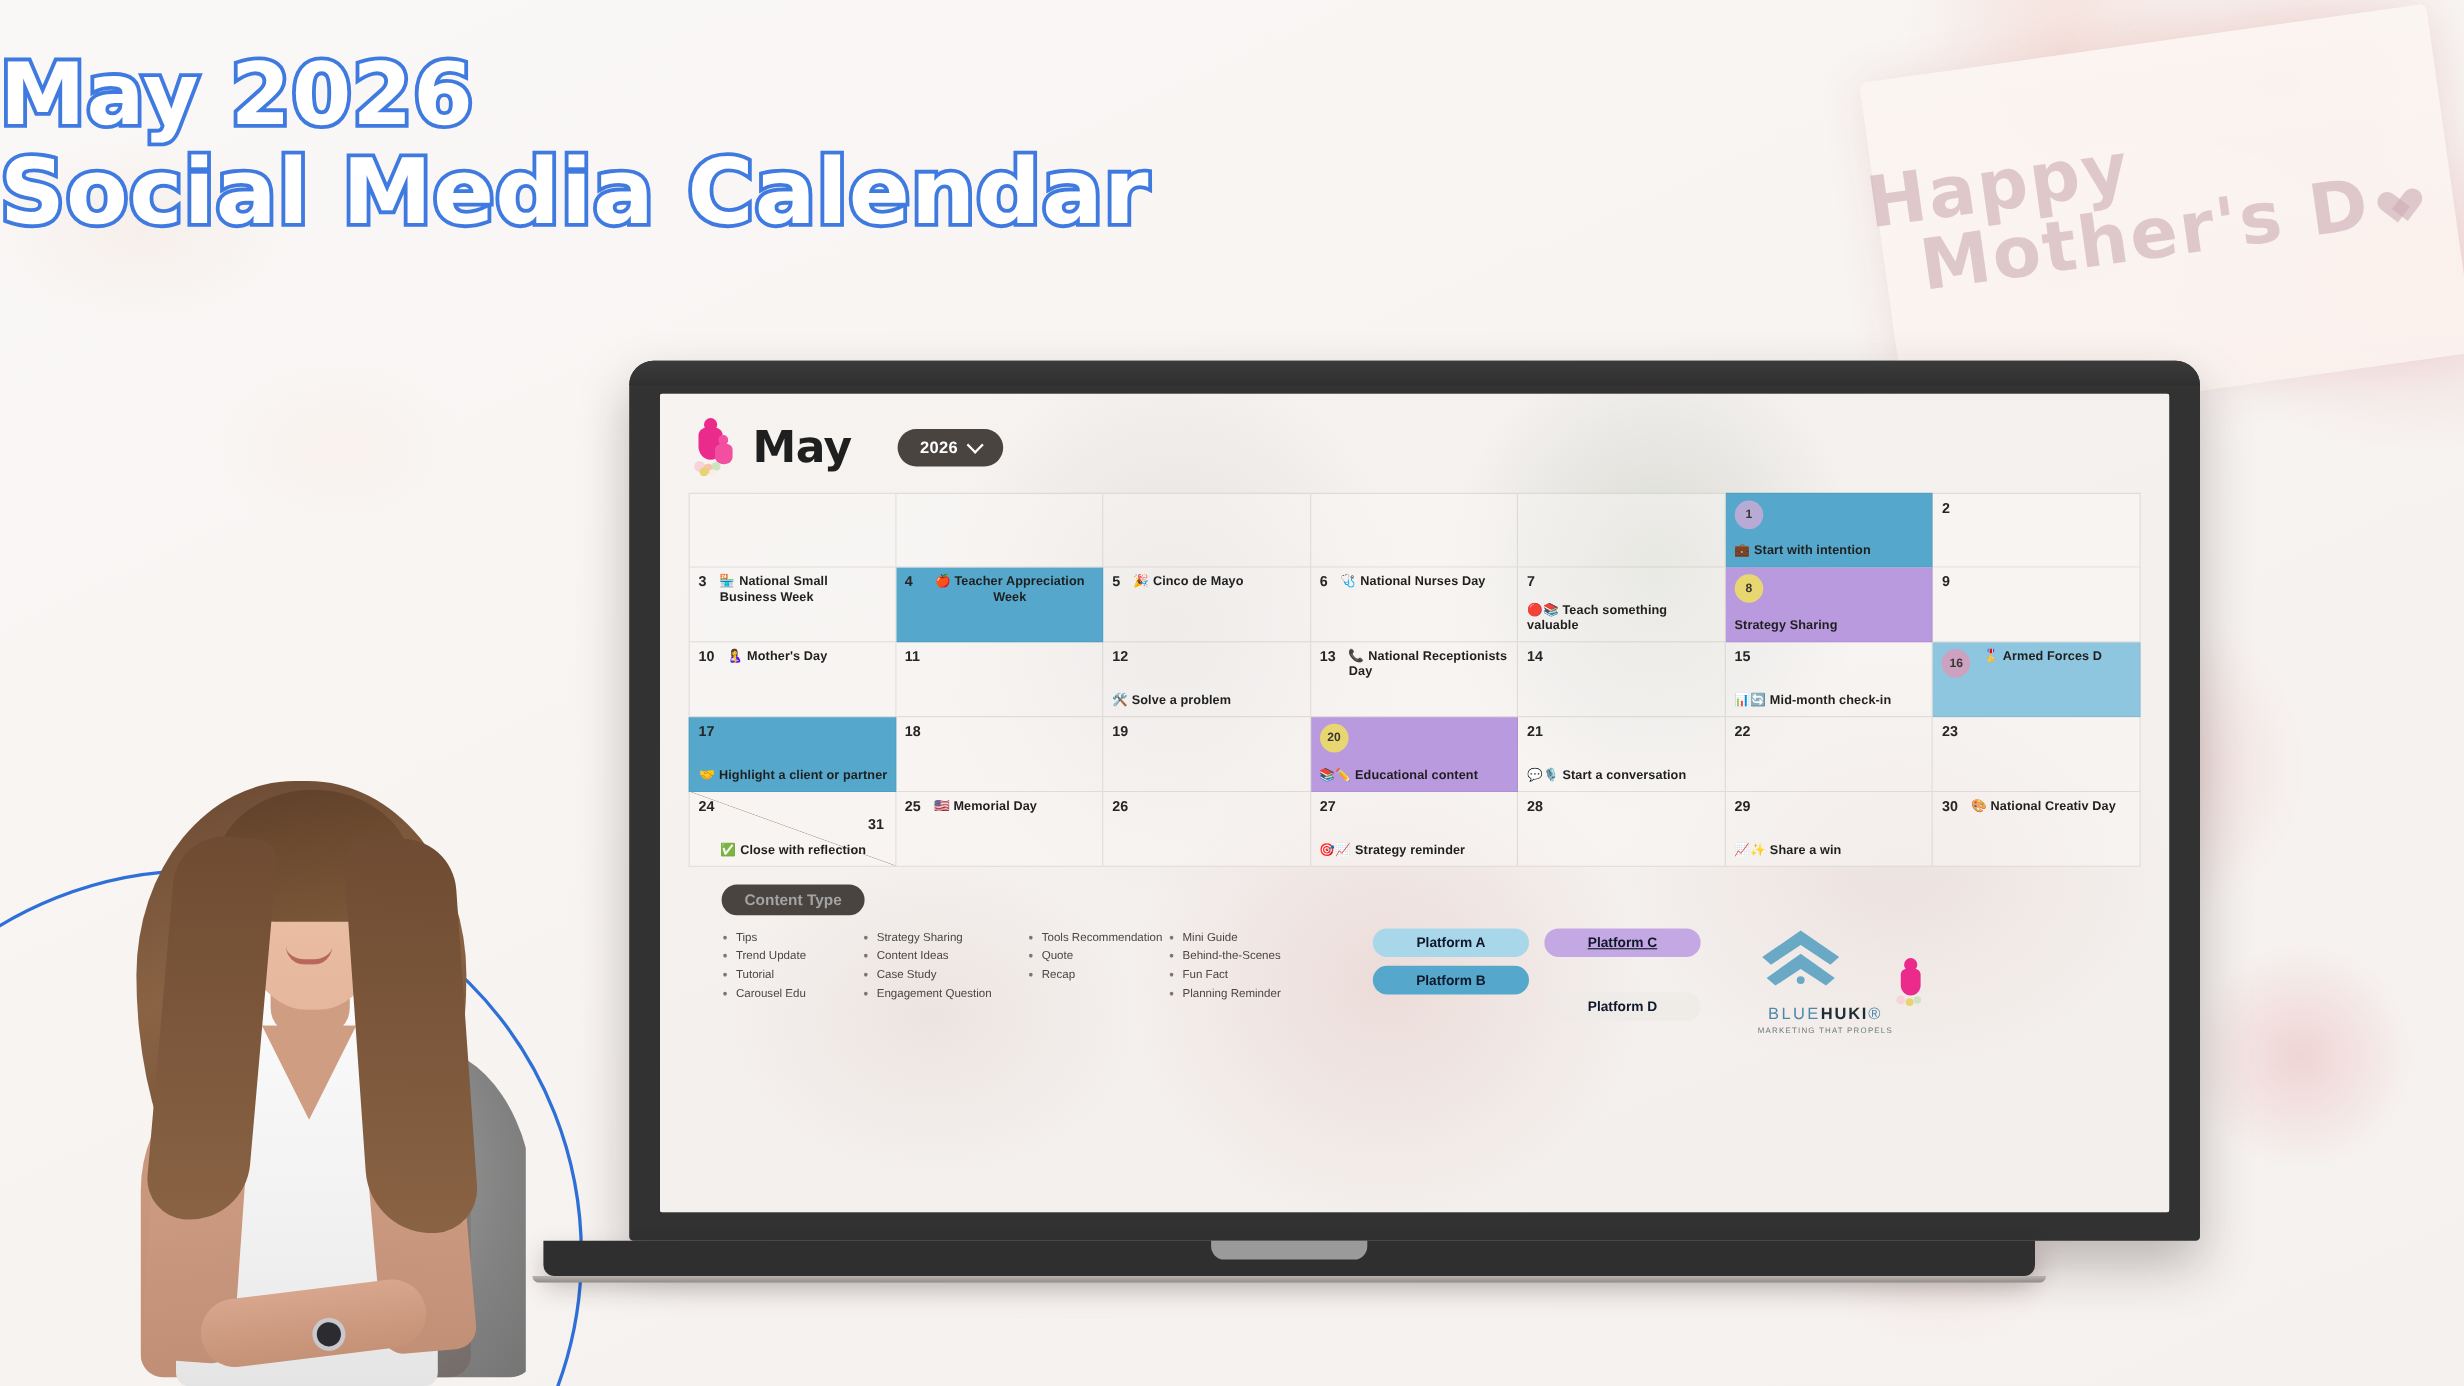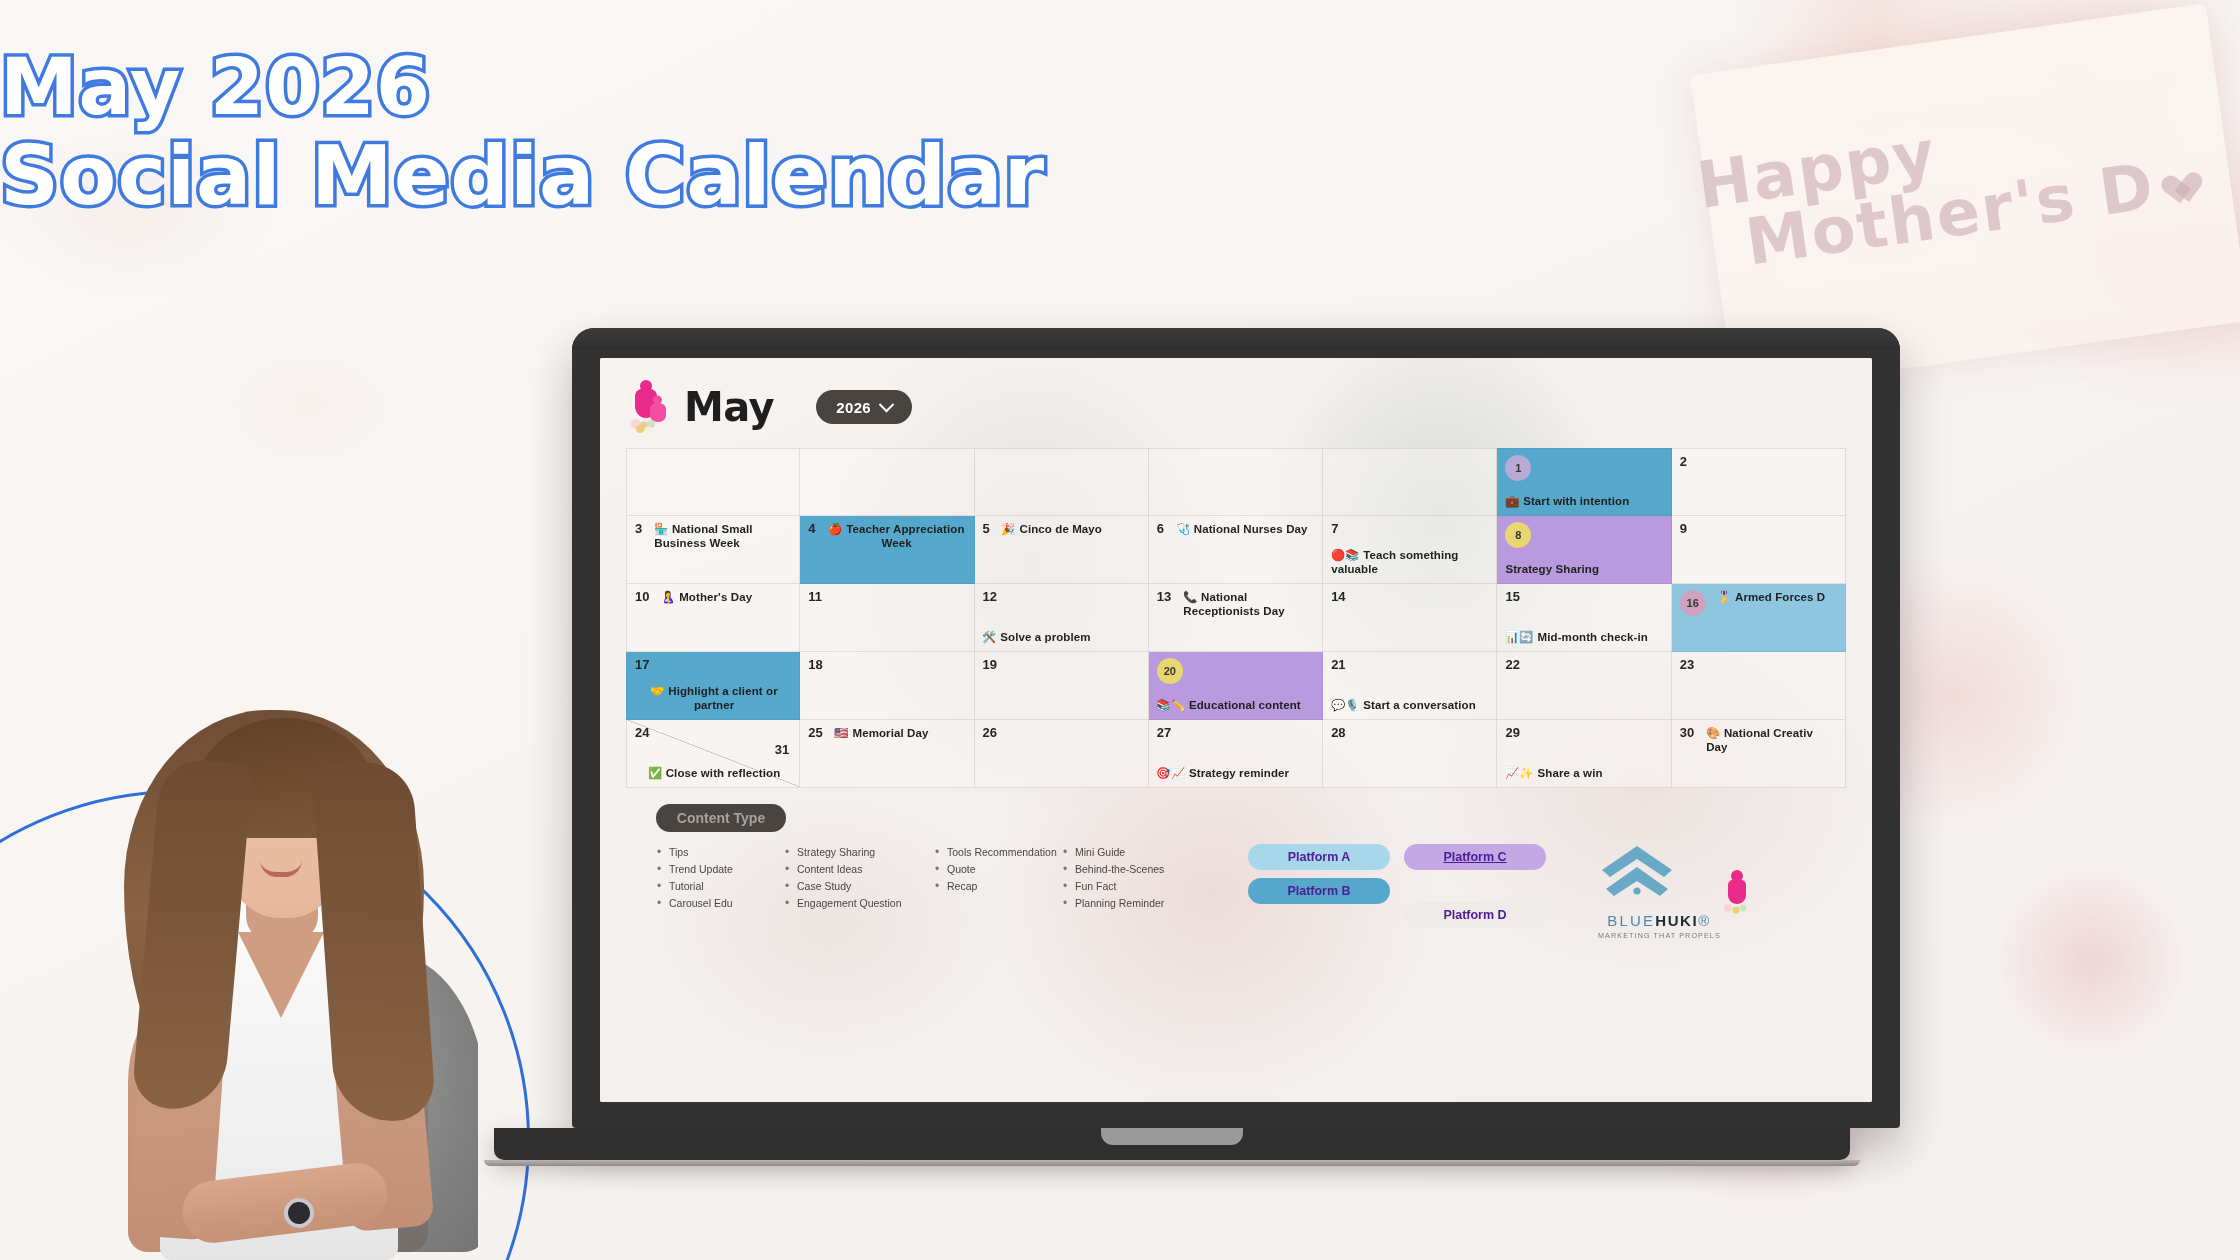--- a/index.html
+++ b/index.html
@@ -91,21 +91,21 @@
     -webkit-text-stroke: 7px #3f7ae0;
     paint-order: stroke fill;
     text-shadow:
       0 0 0 #3f7ae0;
   }
   .title-line.l2 { font-size: 82px; margin-top: 6px; }
 
   
   .laptop { position: absolute; left: 572px; top: 328px; width: 1200px; z-index: 10; }
   .laptop-lid {
-    width: 1328px; height: 800px;
+    width: 1428px; height: 800px;
     background: #323232;
     border-radius: 22px 22px 4px 4px;
     padding: 30px 28px 26px 28px;
     box-shadow: 0 22px 46px rgba(40,30,30,.28);
     position: relative;
   }
   .laptop-lid:before {
     content:""; position:absolute; left:0; right:0; top:0; height:22px;
     border-radius: 22px 22px 0 0;
     background: linear-gradient(180deg,#3b3b3b,#2f2f2f);
@@ -231,21 +231,21 @@
   .legend-body { display:flex; align-items:flex-start; margin-top: 12px; padding-left: 30px; }
   .leg-col { width: 128px; }
   .leg-col li { list-style: none; font-size: 10.5px; color: #4b4643; line-height: 1.62; position: relative; padding-left: 13px; }
   .leg-col li:before { content:"•"; position:absolute; left: 1px; top: -1px; font-size: 12px; color:#7b746f; }
   .leg-col.wide { width: 150px; }
 
   .platforms { display:grid; grid-template-columns: repeat(2, 142px); gap: 8px 14px; margin-left: 36px; }
   .pf {
     height: 26px; border-radius: 14px;
     display:flex; align-items:center; justify-content:center;
-    font-size: 12.5px; font-weight: 700; color: #4c1d95; cursor: pointer;
+    font-size: 12.5px; font-weight: 700; color: #0f172a; cursor: pointer;
   }
   .pf.a { background: #a9d7ea; }
   .pf.b { background: #55a8cc; }
   .pf.c { background: #c4a8e4; text-decoration: underline; }
   .pf.d { background: rgba(238,234,230,.82); margin-top: 24px; }
 
   .brand { margin-left: 52px; display:flex; align-items:center; }
   .brand-mark { width: 78px; }
   .brand-text { text-align:center; margin-top: 2px; }
   .brand-name { font-size: 15px; letter-spacing: 2.2px; color: #4f87a8; font-weight: 400; }

